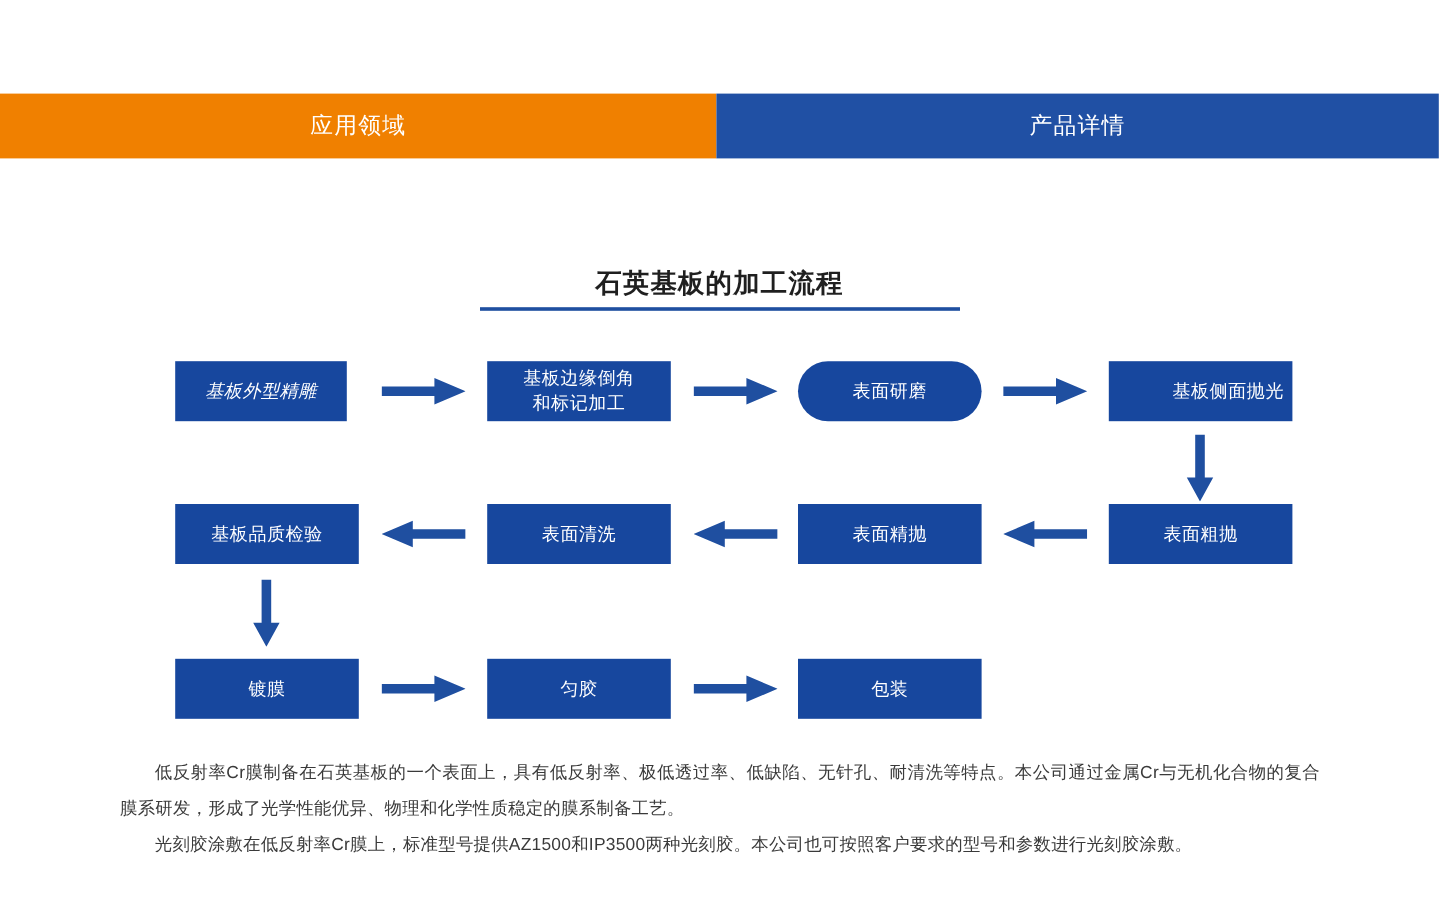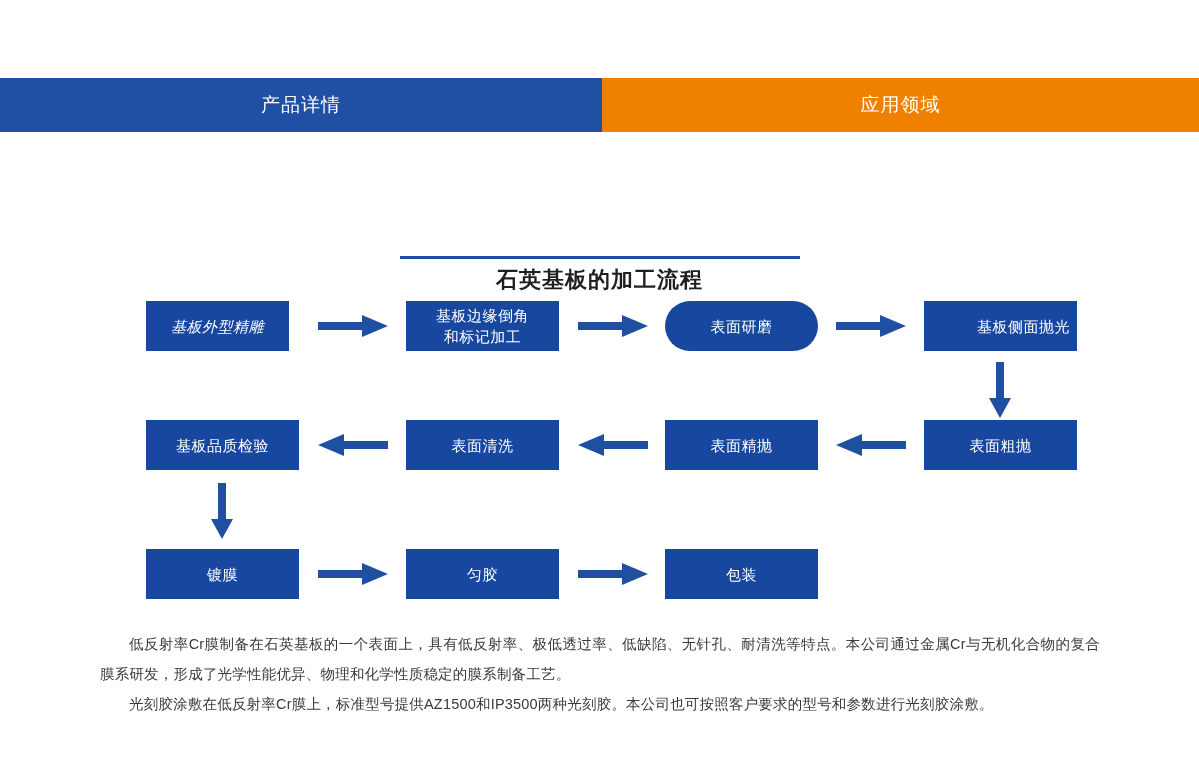--- a/index.html
+++ b/index.html
@@ -47,21 +47,20 @@
   .section-title {
     position: absolute;
     left: 0;
     top: 221px;
     width: 1199px;
     text-align: center;
     font-size: 22px;
     font-weight: bold;
     color: #1f1f1f;
     letter-spacing: 1px;
-    margin-top: 44px;
   }
   .title-rule {
     position: absolute;
     left: 400px;
     top: 256px;
     width: 400px;
     height: 3px;
     background: #1f4fa0;
   }
 
@@ -138,25 +137,25 @@
   .paragraphs p {
     margin: 0;
     text-indent: 2em;
     text-align: justify;
   }
 </style>
 </head>
 <body>
 
 <div class="tabbar">
+  <div class="tab tab-apps">
+    <span>应用领域</span>
+  </div>
   <div class="tab tab-details">
     <span>产品详情</span>
-  </div>
-  <div class="tab tab-apps">
-    <span>应用领域</span>
   </div>
 </div>
 
 <div class="section-title">石英基板的加工流程</div>
 <div class="title-rule"></div>
 
 <div class="flow">
 
   <div class="node n-carve">
     <span>基板外型精雕</span>

